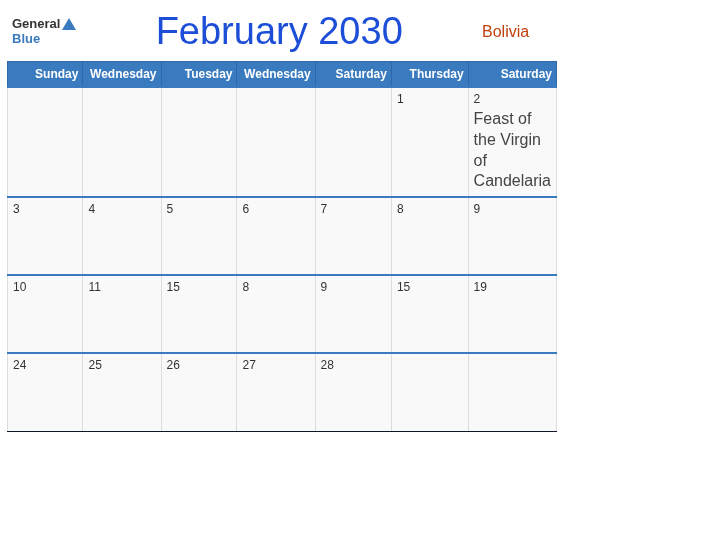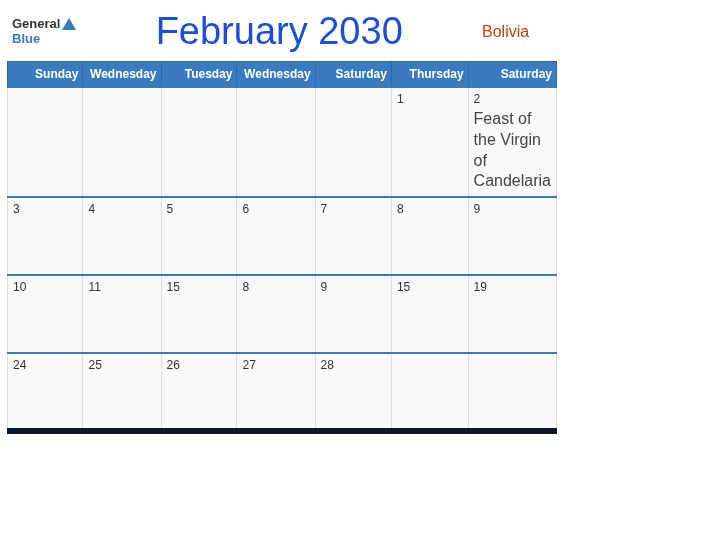--- a/index.html
+++ b/index.html
@@ -102,21 +102,21 @@
       color: #333;
       display: block;
       margin-bottom: 3px;
     }
     .day-event {
       font-size: 16px;
       color: #444;
       line-height: 1.3;
     }
     .calendar tbody tr:last-child td {
-      border-bottom: 6px solid #0f172a;
+      border-bottom: 1px solid #0f172a;
     }
     .empty-cell {
       background: #f9f9f9;
     }
   </style>
 </head>
 <body>
 
 <div class="page">
 

